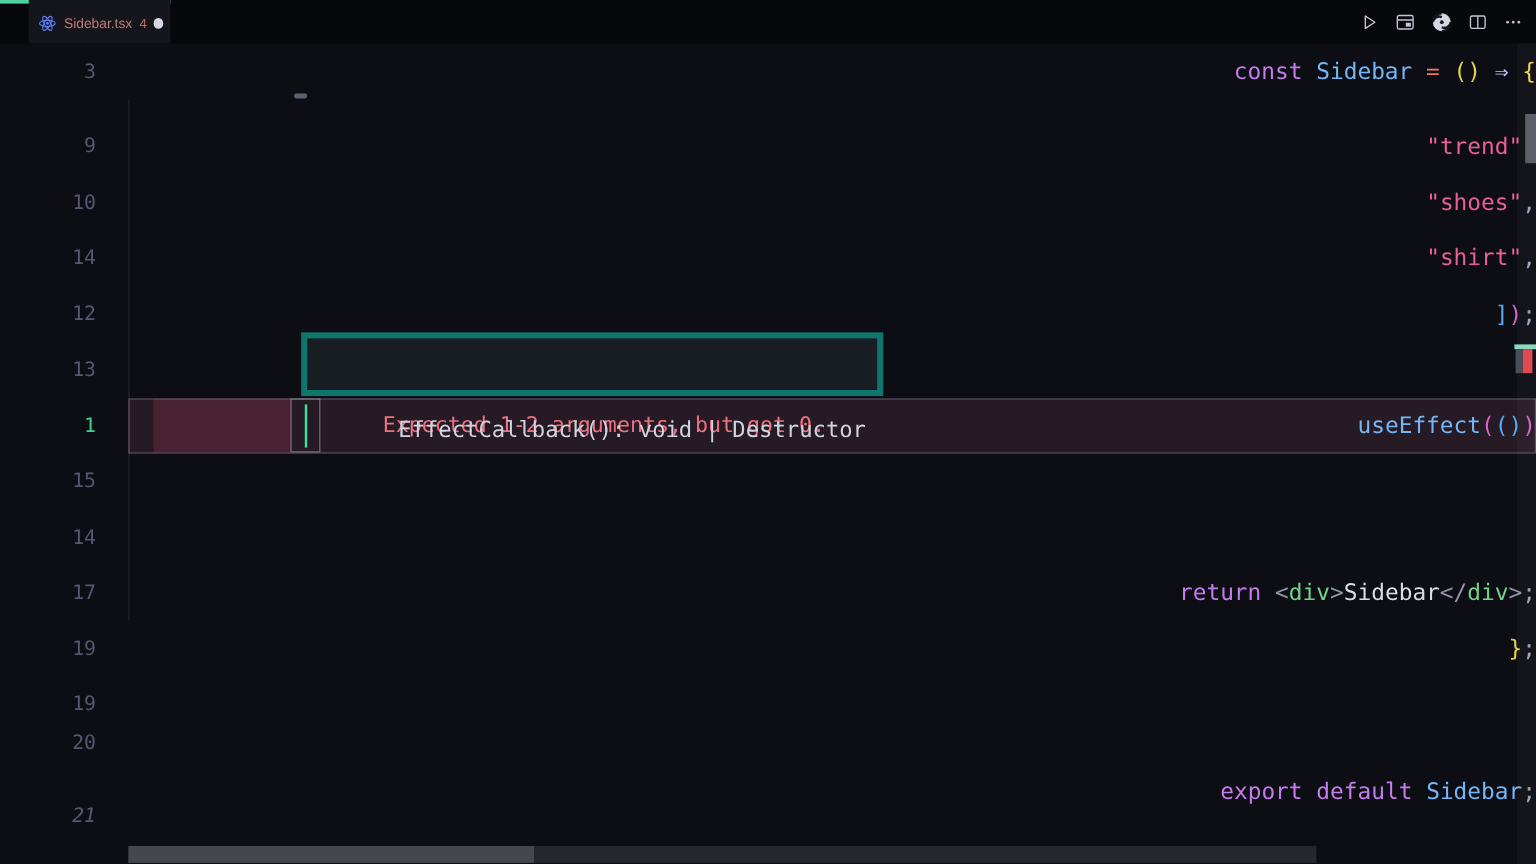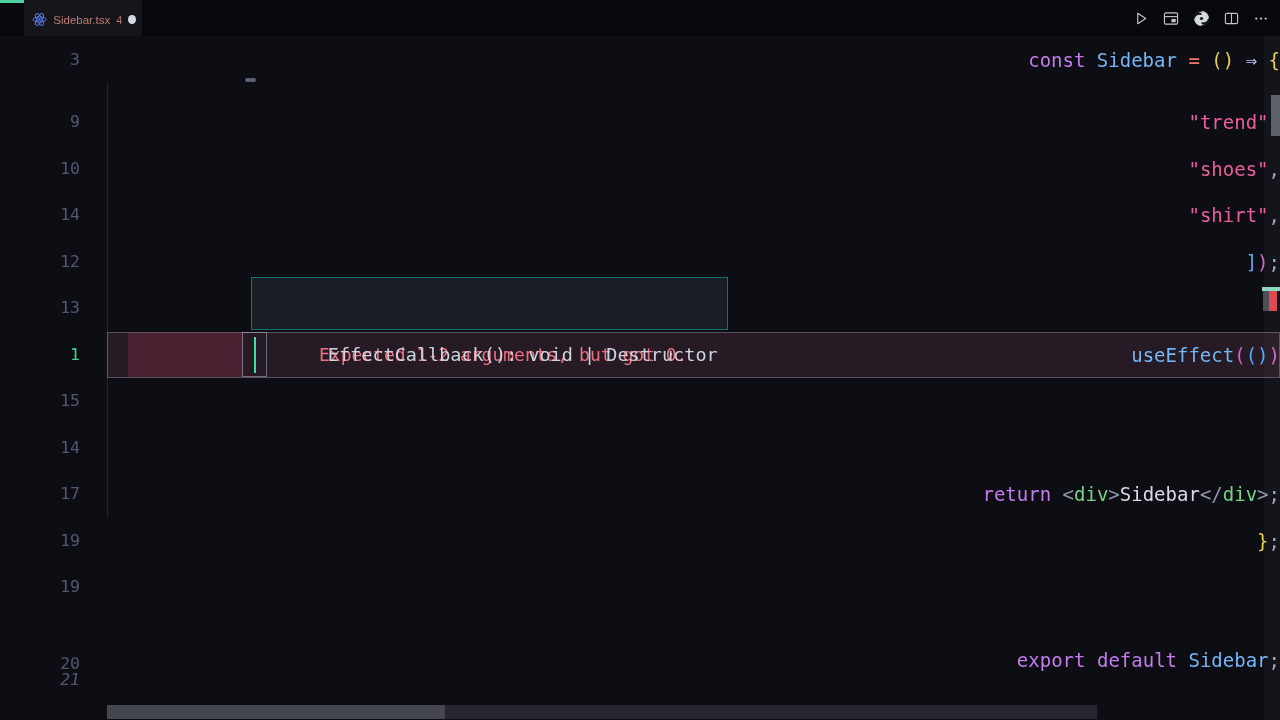--- a/index.html
+++ b/index.html
@@ -50,21 +50,21 @@
   
   .current-line-highlight { position:absolute; left:107px; right:0; top:295.5px; height:46.5px;
                             background:#261a24; border:1px solid rgba(150,145,172,0.45); z-index:1; }
   .error-token-bg { position:absolute; left:128px; top:296px; width:115px; height:45px;
                     background:rgba(230,70,110,0.18); z-index:2; }
   .param-hint-box { position:absolute; left:242px; top:296px; width:25px; height:45px;
                     border:1px solid rgba(175,180,195,0.55); z-index:4; }
   .cursor-caret { position:absolute; left:254px; top:301px; width:2.4px; height:36px; background:#3be3a2; z-index:5; }
 
   .signature-tooltip { position:absolute; left:251px; top:241px; height:53px; line-height:51px;
-                       padding:0 9px; background:#191d24; border:1px solid #0f766e;
+                       padding:0 9px; background:#191d24; border:5px solid #0f766e;
                        font-size:18.5px; color:#ced4de; white-space:pre; z-index:6; }
 
   
   .vscroll-track { position:absolute; right:0; top:0; width:16px; height:684px; background:rgba(255,255,255,0.03); z-index:7; }
   .vscroll-thumb { position:absolute; right:0; top:59px; width:9px; height:41px; background:#5d6068; z-index:8; }
   .ruler-cursor-marker { position:absolute; right:0; top:251px; width:18px; height:3.5px; background:#8fd8c0; z-index:8; }
   .ruler-error-marker  { position:absolute; right:3px; top:255px; width:8px; height:20px; background:#dd4a52; z-index:8; }
   .ruler-gray-marker   { position:absolute; right:11px; top:255px; width:6px; height:20px; background:#4a4e56; z-index:8; }
 
   .hscroll-track { position:absolute; left:107px; top:669px; width:990px; height:14px; background:#26272e; z-index:7; }
@@ -144,21 +144,21 @@
         <div class="line-number" style="top: 109.5px;">10</div>
         <div class="line-number" style="top: 156px;">14</div>
         <div class="line-number" style="top: 202.5px;">12</div>
         <div class="line-number" style="top: 249px;">13</div>
         <div class="line-number active" style="top: 295.5px;">1</div>
         <div class="line-number" style="top: 342px;">15</div>
         <div class="line-number" style="top: 388.5px;">14</div>
         <div class="line-number" style="top: 435px;">17</div>
         <div class="line-number" style="top: 481.5px;">19</div>
         <div class="line-number" style="top: 528px;">19</div>
-        <div class="line-number" style="top: 605px;">20</div>
+        <div class="line-number" style="top: 560px;">20</div>
         <div class="line-number" style="top: 621px; font-style: italic;">21</div>
       </div>
     <div>
         <div class="code-row" style="top: 1px;"><span class="tk-kw">const</span><span class="tk-pl"> </span><span class="tk-id">Sidebar</span><span class="tk-pl"> </span><span class="tk-op">=</span><span class="tk-pl"> </span><span class="tk-b1">()</span><span class="tk-pl"> </span><span class="tk-ar">⇒</span><span class="tk-pl"> </span><span class="tk-b1">{</span></div>
         <div class="code-row" style="top: 63px;"><span class="tk-pl">    </span><span class="tk-str">"trend"</span><span class="tk-pu">,</span></div>
         <div class="code-row" style="top: 109.5px;"><span class="tk-pl">    </span><span class="tk-str">"shoes"</span><span class="tk-pu">,</span></div>
         <div class="code-row" style="top: 156px;"><span class="tk-pl">    </span><span class="tk-str">"shirt"</span><span class="tk-pu">,</span></div>
         <div class="code-row" style="top: 202.5px;"><span class="tk-pl">  </span><span class="tk-b3">]</span><span class="tk-b2">)</span><span class="tk-pu">;</span></div>
         <div class="code-row" style="top: 249px;"></div>
         <div class="code-row" style="top: 295.5px;"><span class="tk-pl">  </span><span class="tk-fn">useEffect</span><span class="tk-b2">(</span><span class="tk-b3">(</span><span class="tk-b3">)</span><span class="tk-b2">)</span><span class="diagnostic-msg">Expected 1-2 arguments, but got 0.</span></div>

